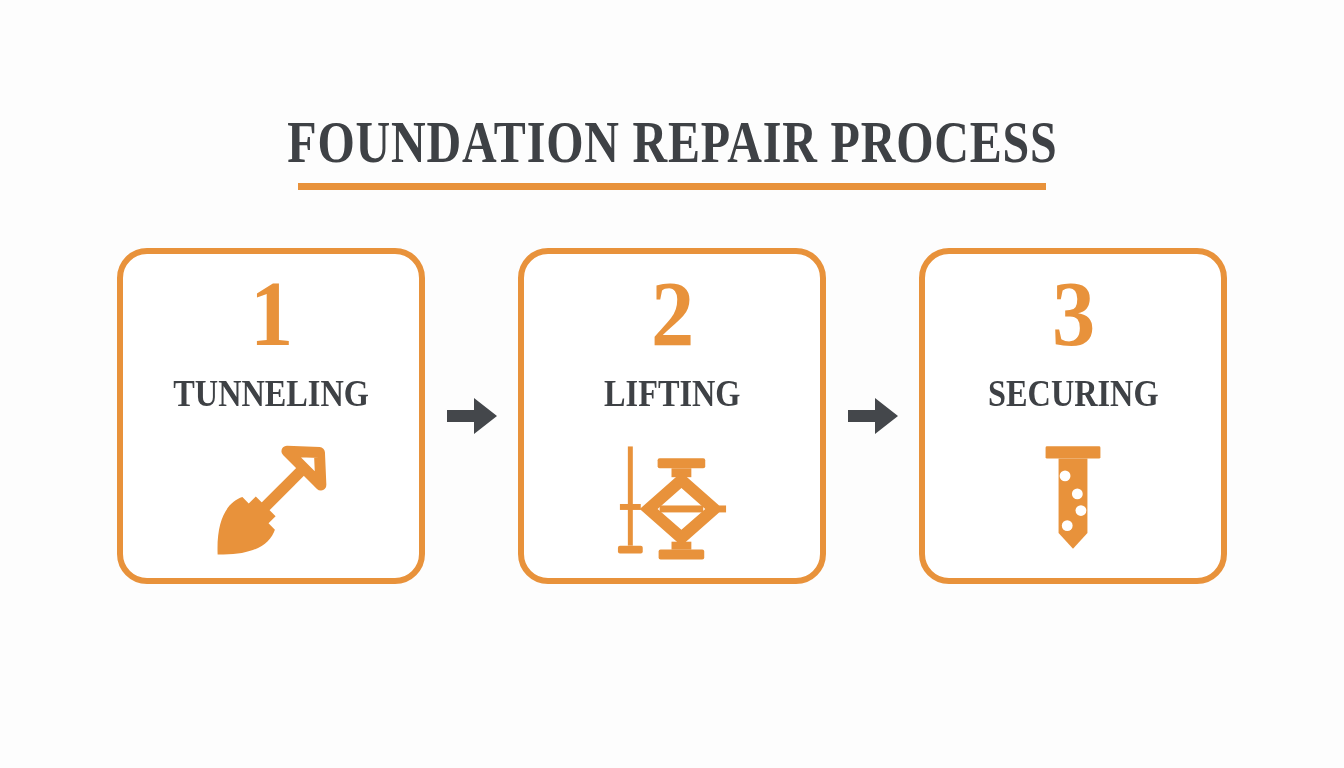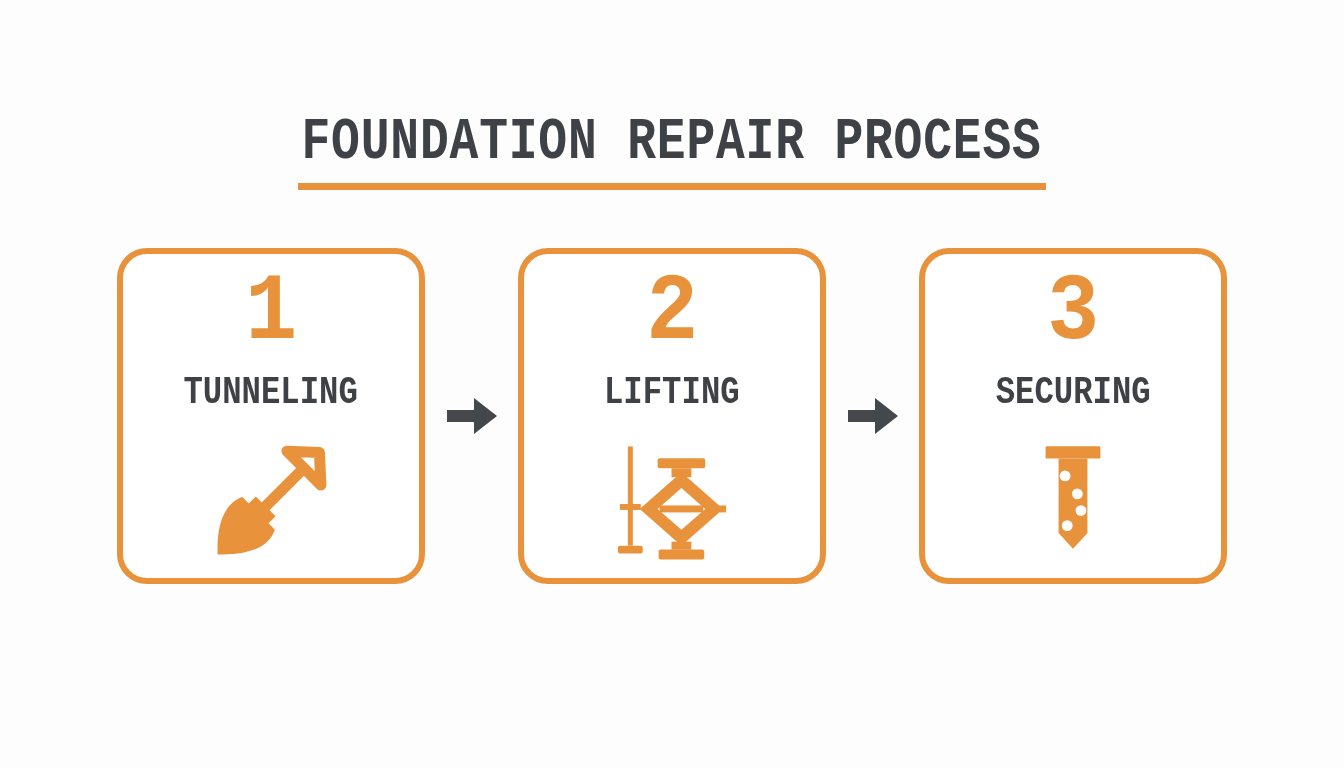--- a/index.html
+++ b/index.html
@@ -1,21 +1,21 @@
 <!DOCTYPE html>
 <html style="--accent: #E8923B; --text: #3E4145; --arrow: #44474B; --background: #FDFDFD;"><head>
 <meta charset="utf-8">
 <style>
   html, body { margin: 0; padding: 0; }
   .page {
     position: relative;
     width: 1344px;
     height: 768px;
     background: var(--background, #FDFDFD);
-    font-family: Liberation Mono, monospace;
+    font-family: Liberation Serif, serif;
     overflow: hidden;
   }
   .header {
     position: absolute;
     top: 0; left: 0;
     width: 100%;
     padding-top: 112px;
     text-align: center;
   }
   .title {

